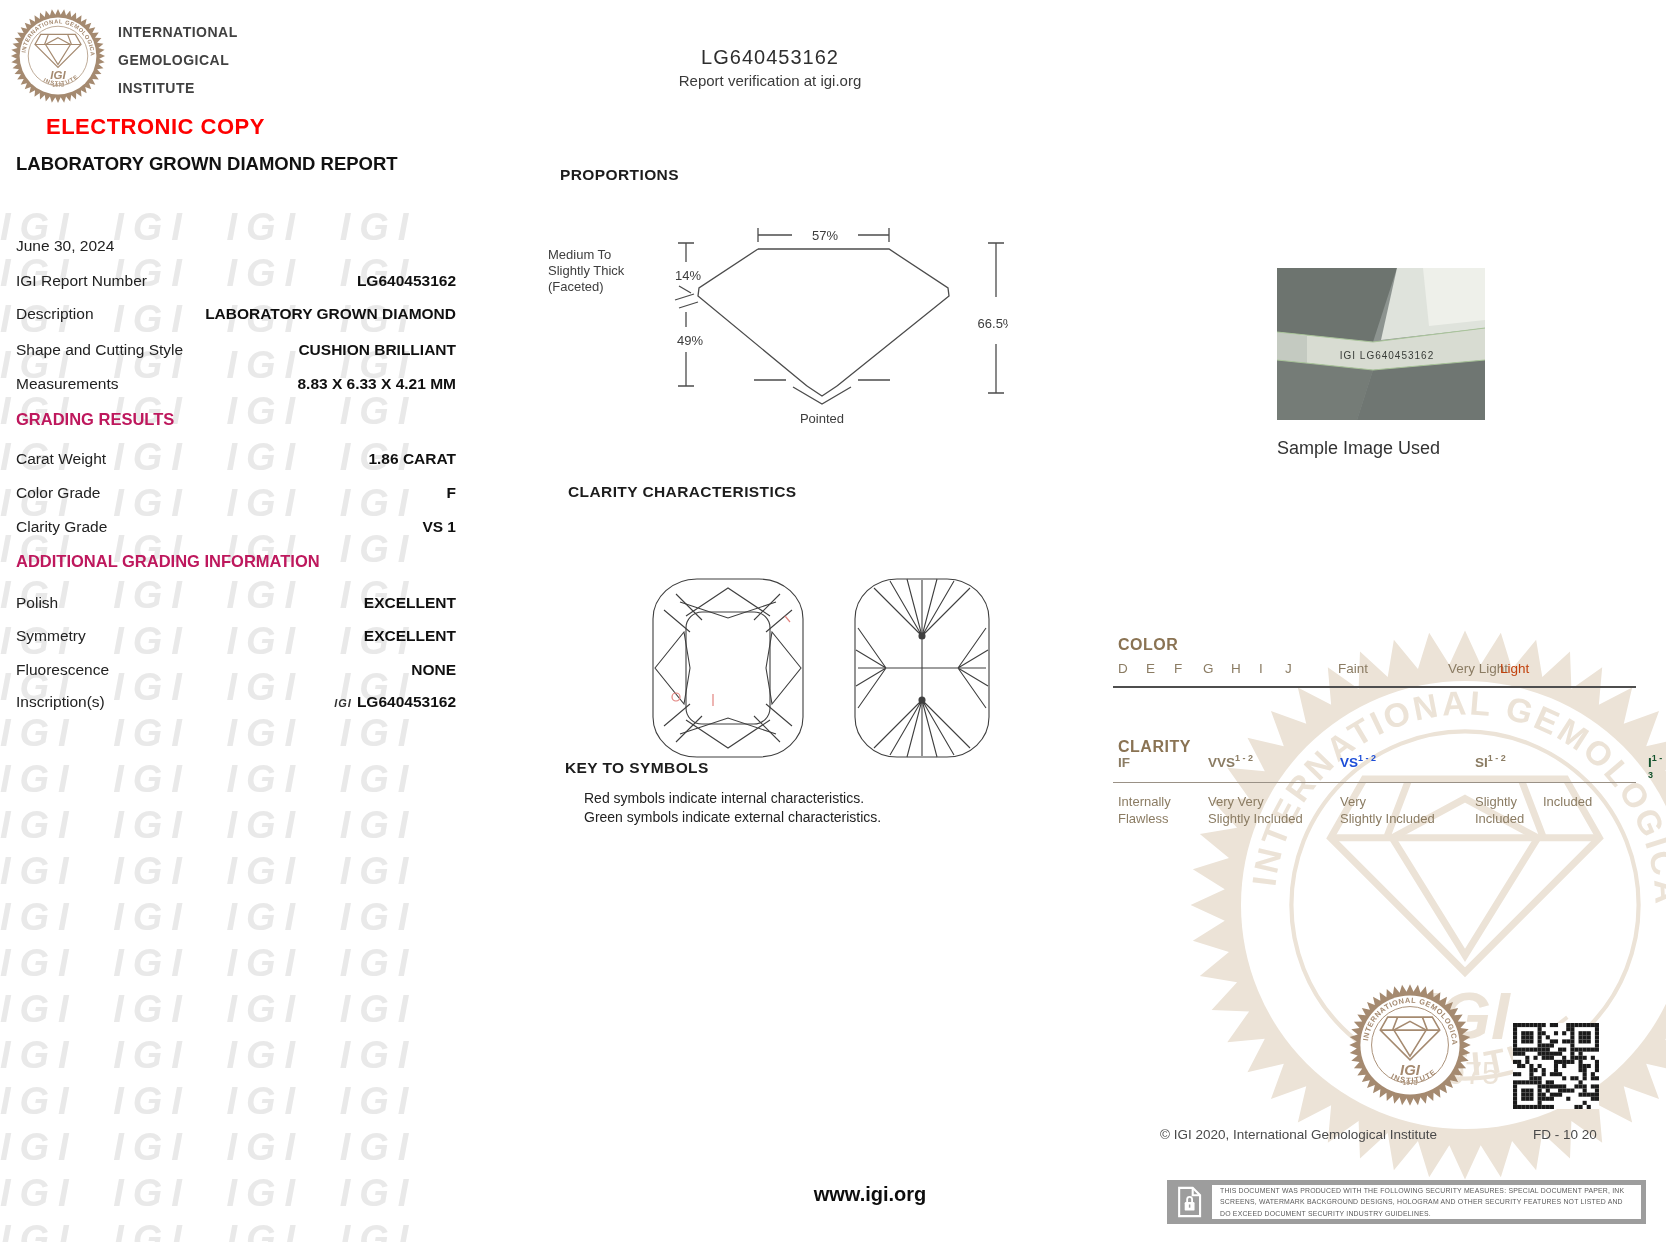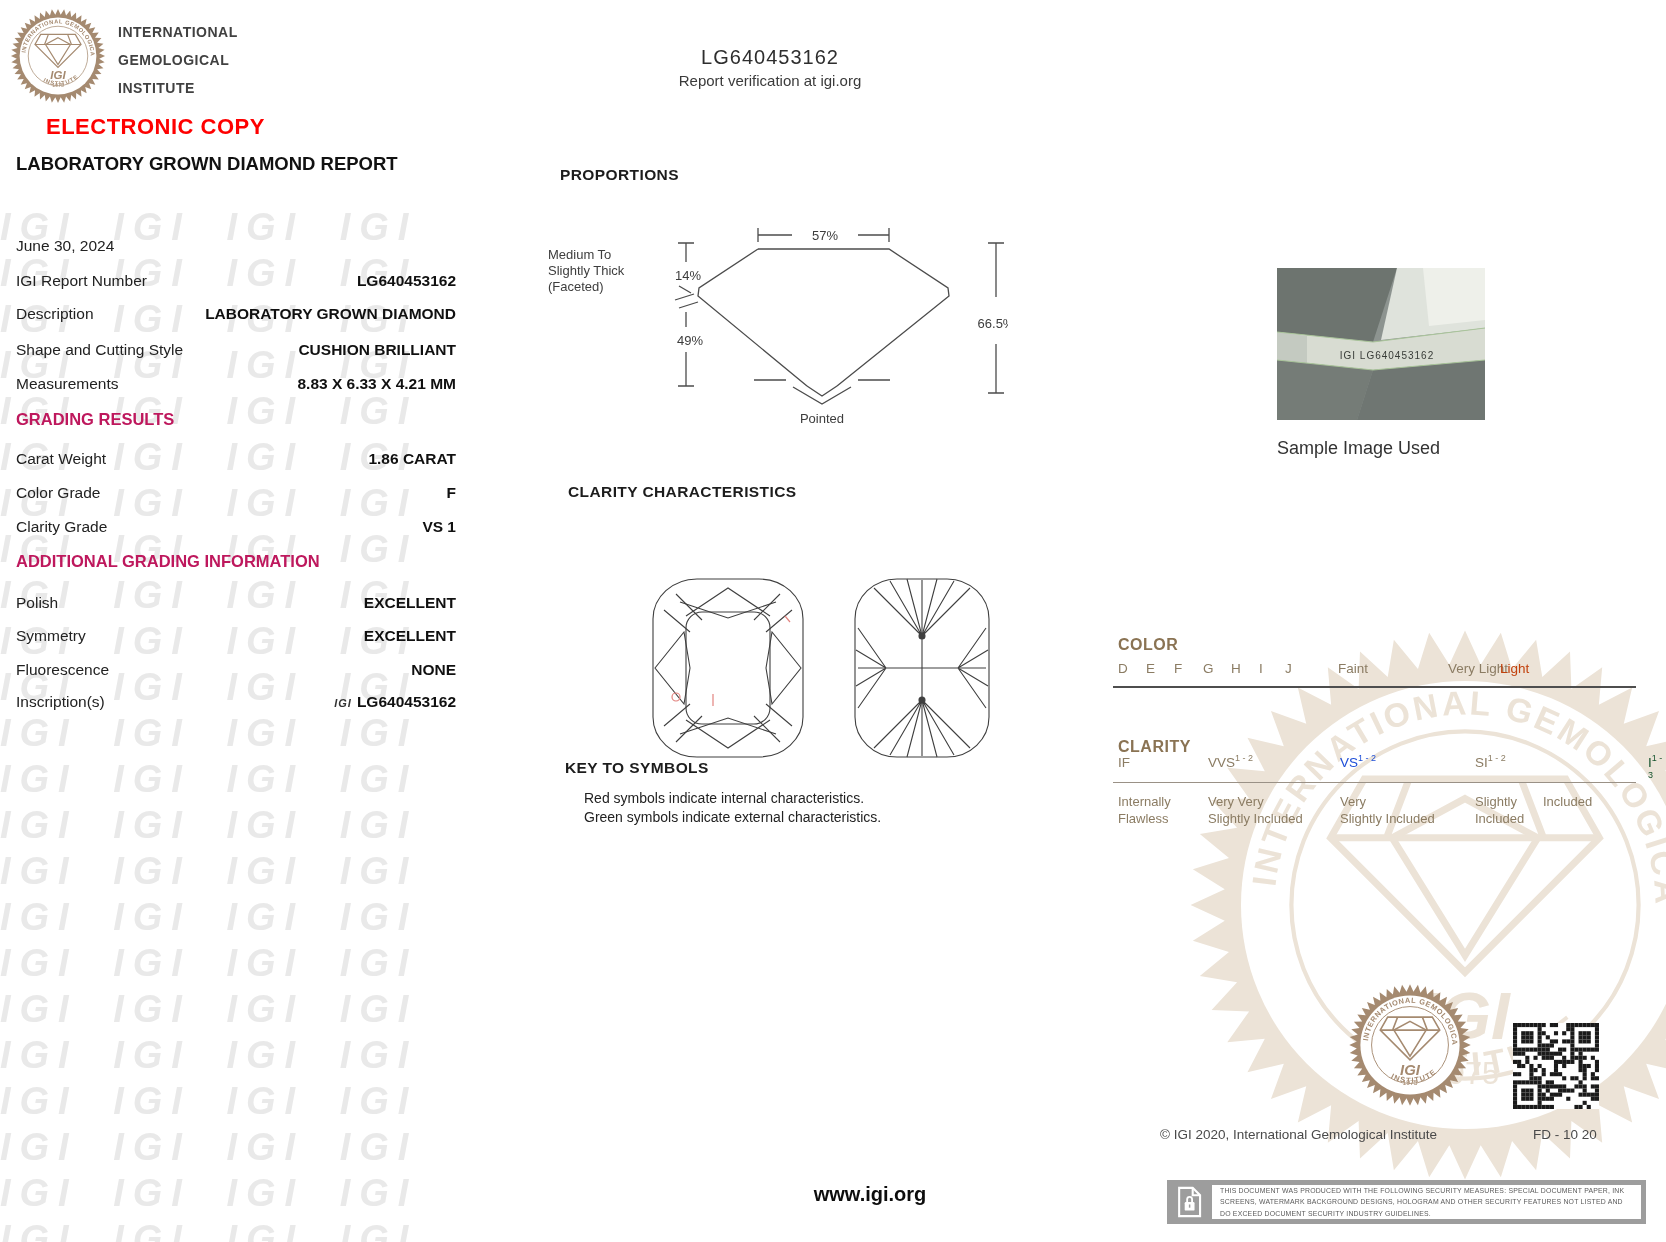--- a/index.html
+++ b/index.html
@@ -22,21 +22,21 @@
   .sect{left:16px;font-size:16.5px;font-weight:bold;color:#be185d;z-index:1;}
   .comments{left:16px;top:719px;width:442px;font-size:15.5px;line-height:21px;color:#1b1b1b;z-index:1;}
   .igi-glyph{font-size:11px;font-weight:bold;font-style:italic;color:#333;margin-right:5px;letter-spacing:1px;}
   
   .mid-h{font-size:15.5px;font-weight:bold;color:#1c1c1c;letter-spacing:.4px;}
   .keylines{left:584px;top:789px;font-size:14px;color:#222;line-height:19px;}
   
   .caption{left:1277px;top:438px;width:208px;text-align:left;font-size:18px;color:#333;z-index:1;}
   .scale-h{font-size:16px;font-weight:bold;letter-spacing:.5px;z-index:1;margin-top:8px;}
   .cg{position:absolute;top:661px;font-size:13.5px;z-index:1;}
-  .cc{position:absolute;top:753px;font-size:13.5px;z-index:1;}
+  .cc{position:absolute;top:753px;font-size:13.5px;z-index:1;font-weight:bold;}
   .cc sup{font-size:9px;}
   .cd{position:absolute;top:793px;font-size:13px;line-height:17px;z-index:1;}
   .hline{position:absolute;z-index:1;}
   .copyright{left:1160px;top:1127px;font-size:13.5px;color:#4a4a4a;z-index:1;}
   .formcode{left:1533px;top:1127px;font-size:13.5px;color:#4a4a4a;z-index:1;}
   .website{left:780px;top:1183px;width:180px;text-align:center;font-size:20px;font-weight:bold;color:#0d0d0d;}
   .sec-band{left:1167px;top:1180px;width:479px;height:44px;background:#9d9d9d;z-index:2;display:flex;align-items:center;}
   .sec-icon{width:30px;height:32px;margin:0 8px 0 7px;flex:0 0 auto;}
   .sec-box{background:#fff;height:34px;flex:1;margin-right:5px;display:flex;align-items:center;padding:0 8px;}
   .sec-text{font-size:6.9px;color:#5a5a5a;line-height:1.65;letter-spacing:.2px;}

